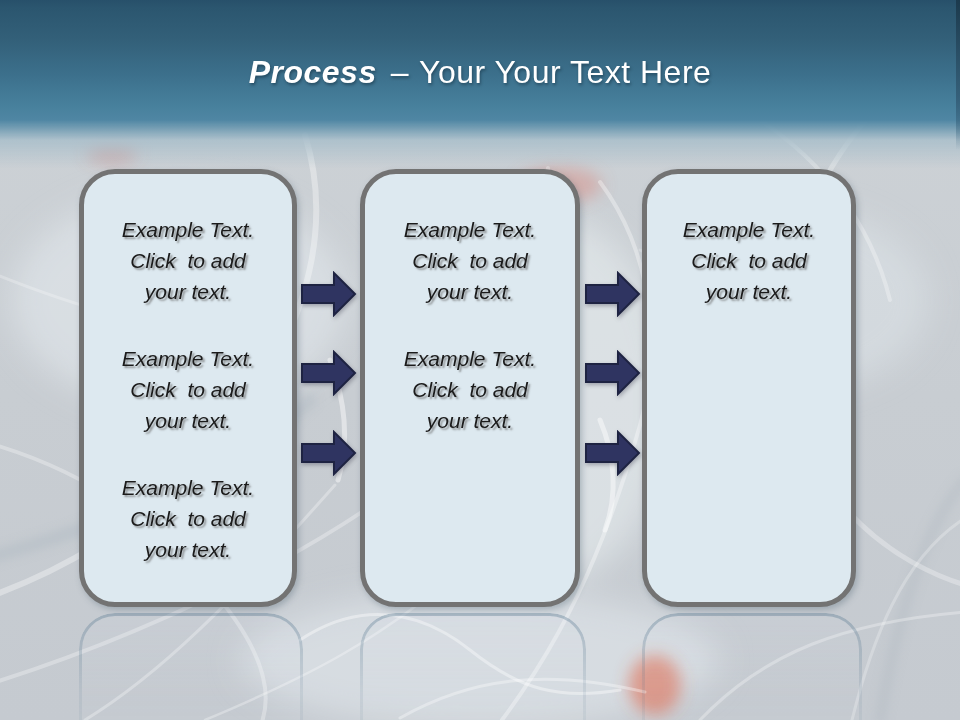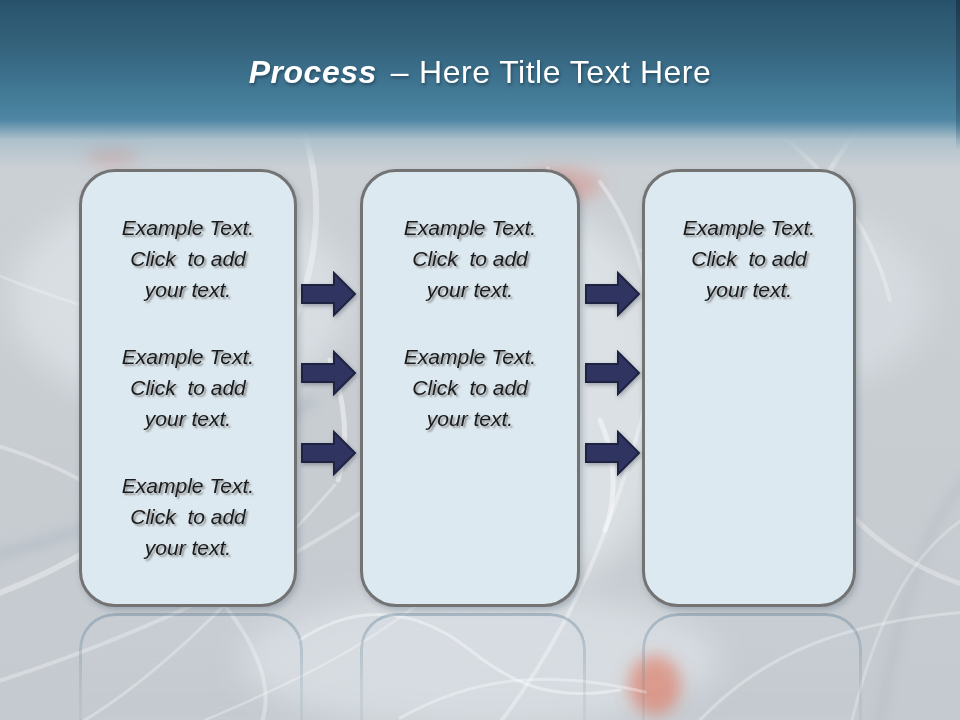--- a/index.html
+++ b/index.html
@@ -37,21 +37,21 @@
     border-bottom:none;
     border-radius:36px 36px 0 0;
     background:rgba(222,233,240,0.16);
     -webkit-mask-image:linear-gradient(180deg,rgba(0,0,0,0.65),rgba(0,0,0,0.22) 70%,rgba(0,0,0,0.14) 100%);
     mask-image:linear-gradient(180deg,rgba(0,0,0,0.65),rgba(0,0,0,0.22) 70%,rgba(0,0,0,0.14) 100%);
   }
   
   .box{
     position:absolute;top:169px;height:438px;box-sizing:border-box;
     background:#dde9f0;
-    border:3px solid #737373;
+    border:5px solid #737373;
     border-radius:36px;
     box-shadow:2px 3px 6px rgba(80,100,115,0.35);
   }
   .box-content{
     padding-top:40px;text-align:center;
     font-style:italic;font-size:21px;line-height:31px;color:#1b1b1b;
   }
   .para{margin:0 0 36px 0;}
   .line{display:block;white-space:pre;text-shadow:2px 2px 2px rgba(100,100,100,0.65);}
   
@@ -113,21 +113,21 @@
     <path d="M760,120 C820,160 870,220 890,300" stroke-width="4" opacity="0.3"></path>
   </g>
 </svg>
 
 <div class="reflection" style="left:79px;width:218px;"></div>
 <div class="reflection" style="left:360px;width:220px;"></div>
 <div class="reflection" style="left:642px;width:214px;"></div>
 
 <div class="header"></div>
 <div class="header-edge"></div>
-<div class="title"><span class="bold">Process</span><span class="dash">–</span><span>Here Title Text Here</span></div>
+<div class="title"><span class="bold">Process</span><span class="dash">–</span><span>Your Your Text Here</span></div>
 
 <div class="box" style="left:79px;width:218px;">
   <div class="box-content">
     <div class="para">
       <span class="line">Example Text.</span>
       <span class="line">Click  to add</span>
       <span class="line">your text.</span>
     </div>
     <div class="para">
       <span class="line">Example Text.</span>

